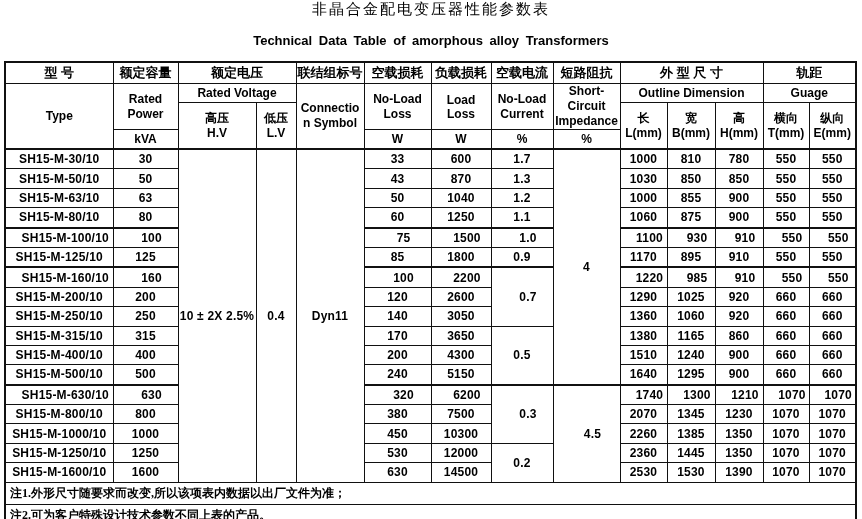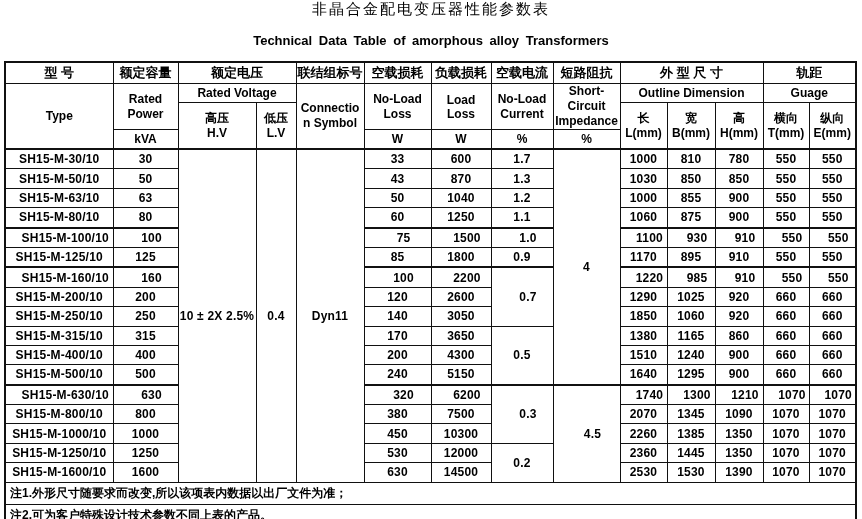--- a/index.html
+++ b/index.html
@@ -56,20 +56,21 @@
   tbody td { height: 18.4px; letter-spacing: 0.2px; }
   tbody tr:first-child td { border-top: 2px solid #111; }
   tbody tr.thick-top td { border-top: 2px solid #111; padding-left: 12px; }
   tbody td.noline { border-top-style: hidden; }
   tbody td.note {
     text-align: left;
     padding-left: 4px;
     height: 21px;
     font-size: 12px;
     letter-spacing: 0;
+    font-family: Liberation Serif, serif;
   }
 </style>
 </head>
 <body>
 
 <div class="page">
   <div class="title-cn">非晶合金配电变压器性能参数表</div>
   <div class="title-en">Technical Data Table of amorphous alloy Transformers</div>
 
   <table class="tdt">
@@ -241,21 +242,21 @@
           <td>1025</td>
           <td>920</td>
           <td>660</td>
           <td>660</td>
         </tr>
         <tr>
           <td>SH15-M-250/10</td>
           <td>250</td>
           <td>140</td>
           <td>3050</td>
-          <td>1850</td>
+          <td>1360</td>
           <td>1060</td>
           <td>920</td>
           <td>660</td>
           <td>660</td>
         </tr>
         <tr>
           <td>SH15-M-315/10</td>
           <td>315</td>
           <td>170</td>
           <td>3650</td>
@@ -301,21 +302,21 @@
           <td>1070</td>
           <td>1070</td>
         </tr>
         <tr>
           <td>SH15-M-800/10</td>
           <td>800</td>
           <td>380</td>
           <td>7500</td>
           <td>2070</td>
           <td>1345</td>
-          <td>1090</td>
+          <td>1230</td>
           <td>1070</td>
           <td>1070</td>
         </tr>
         <tr>
           <td>SH15-M-1000/10</td>
           <td>1000</td>
           <td>450</td>
           <td>10300</td>
           <td>2260</td>
           <td>1385</td>

